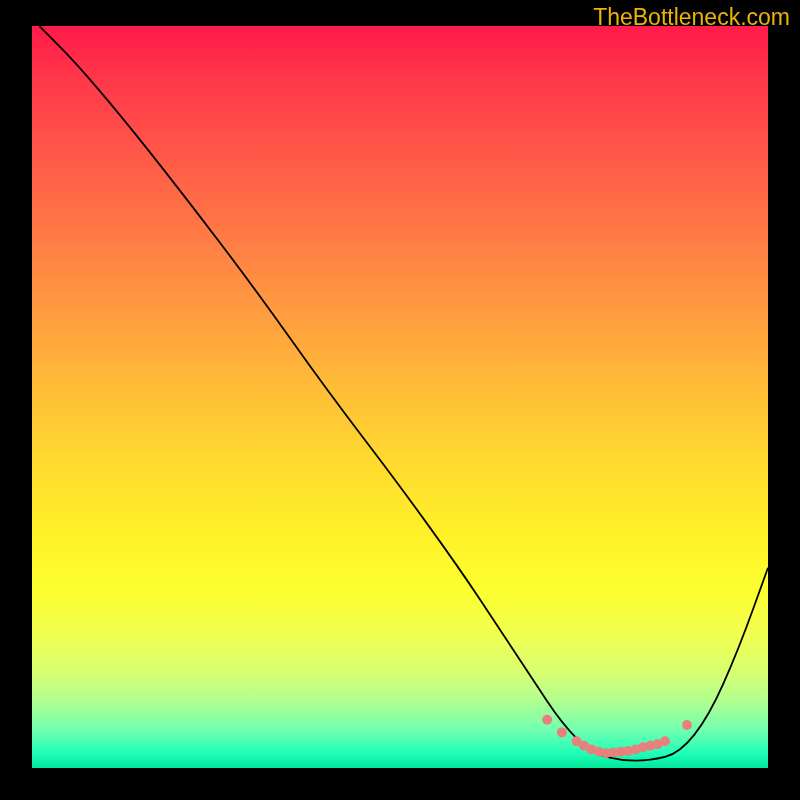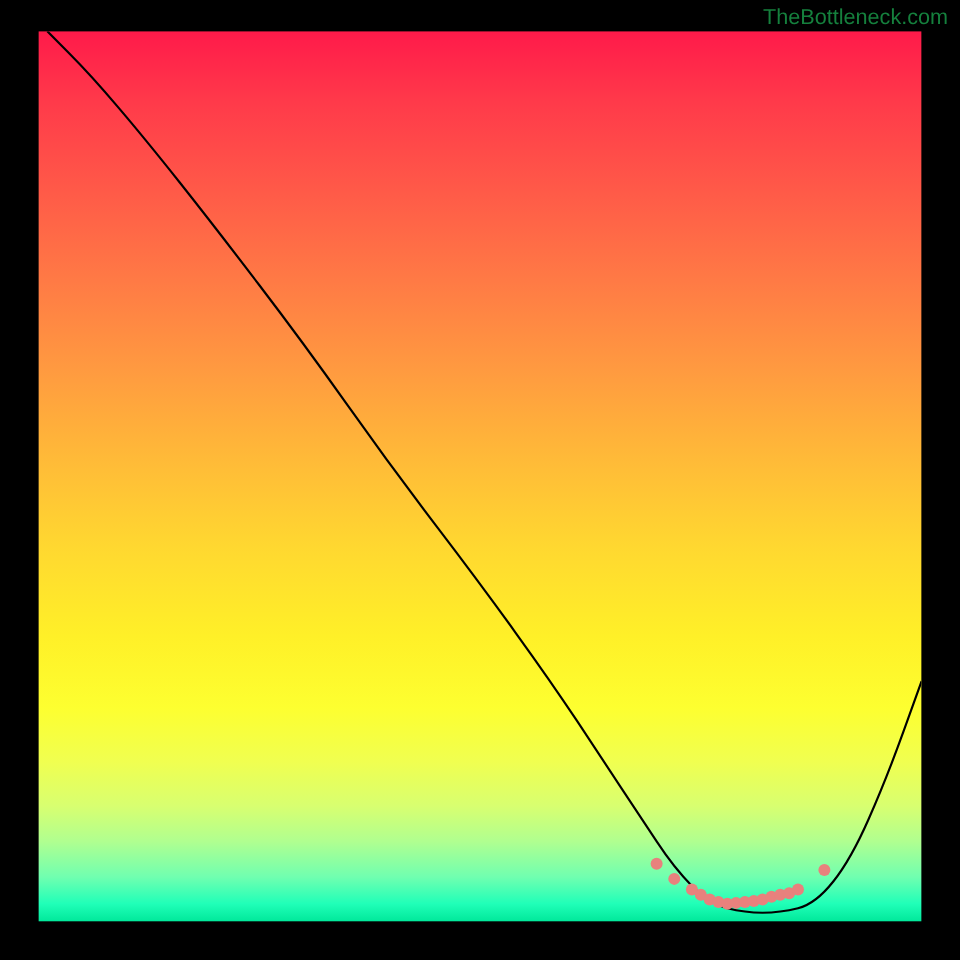--- a/index.html
+++ b/index.html
@@ -7,22 +7,22 @@
     width: 800px;
     height: 800px;
     background: #000;
     position: relative;
     font-family: Arial, sans-serif;
   }
   .watermark {
     position: absolute;
     top: 4px;
     right: 10px;
-    color: #15803d;
-    font-size: 18px;
+    color: #eab308;
+    font-size: 23px;
     font-weight: 500;
     z-index: 10;
   }
   .plot-area {
     position: absolute;
     top: 26px;
     left: 32px;
     width: 736px;
     height: 742px;
     overflow: hidden;

